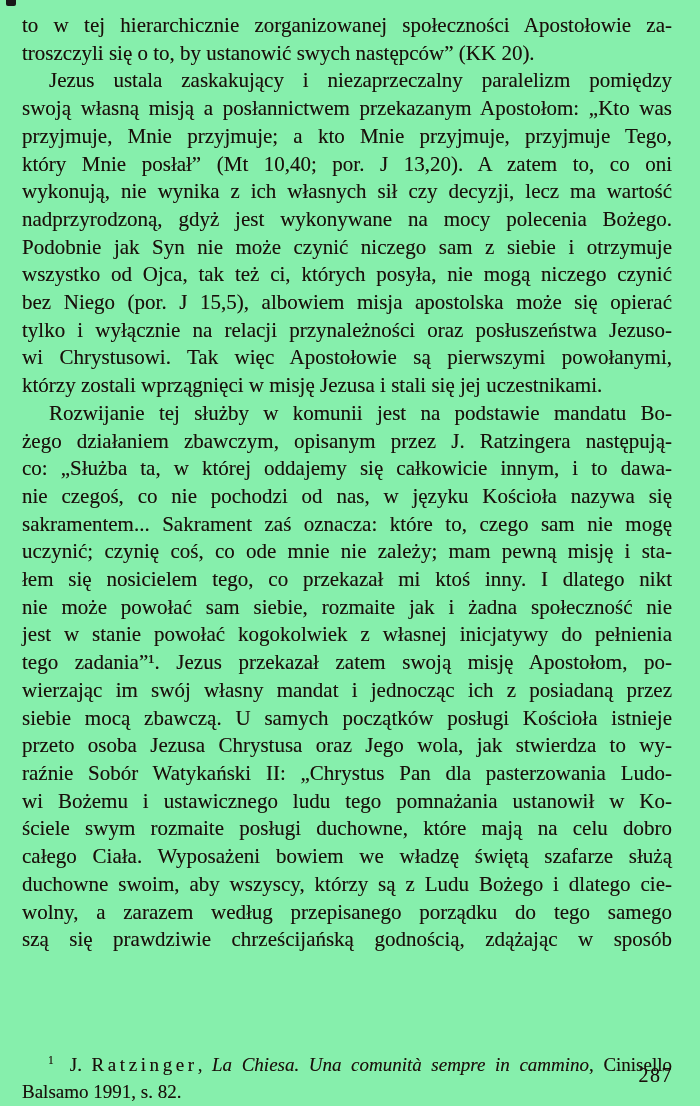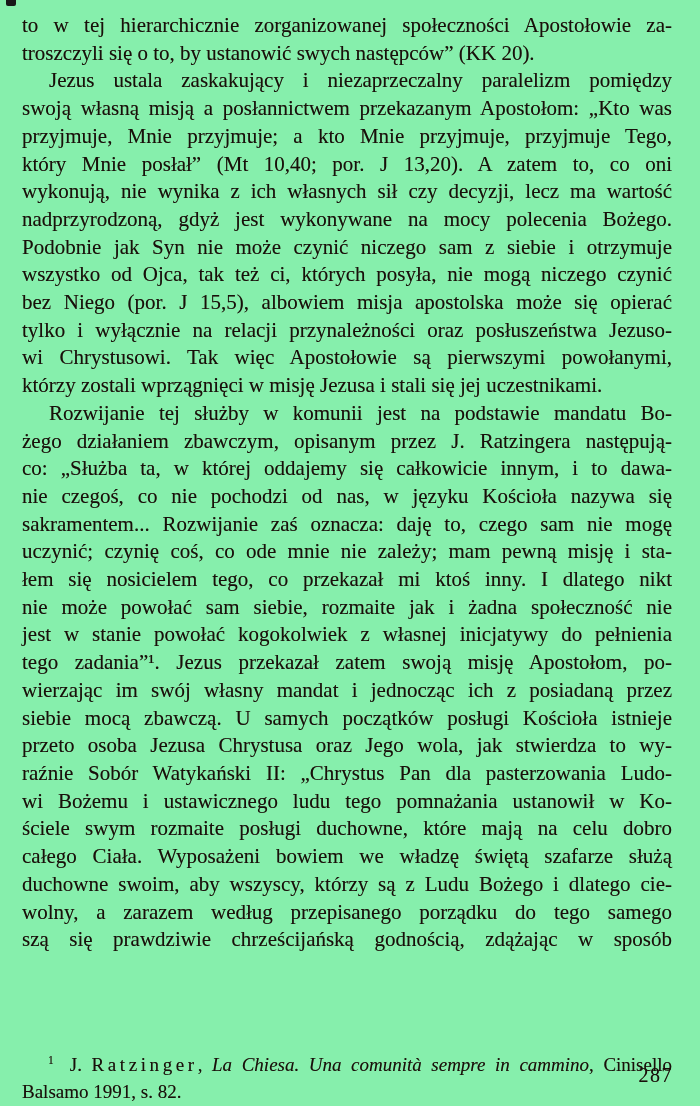--- a/index.html
+++ b/index.html
@@ -80,21 +80,21 @@
       <div class="line just">Podobnie jak Syn nie może czynić niczego sam z siebie i otrzymuje</div>
       <div class="line just">wszystko od Ojca, tak też ci, których posyła, nie mogą niczego czynić</div>
       <div class="line just">bez Niego (por. J 15,5), albowiem misja apostolska może się opierać</div>
       <div class="line just">tylko i wyłącznie na relacji przynależności oraz posłuszeństwa Jezuso-</div>
       <div class="line just">wi Chrystusowi. Tak więc Apostołowie są pierwszymi powołanymi,</div>
       <div class="line">którzy zostali wprzągnięci w misję Jezusa i stali się jej uczestnikami.</div>
       <div class="line ind just">Rozwijanie tej służby w komunii jest na podstawie mandatu Bo-</div>
       <div class="line just">żego działaniem zbawczym, opisanym przez J. Ratzingera następują-</div>
       <div class="line just">co: „Służba ta, w której oddajemy się całkowicie innym, i to dawa-</div>
       <div class="line just">nie czegoś, co nie pochodzi od nas, w języku Kościoła nazywa się</div>
-      <div class="line just">sakramentem... Rozwijanie zaś oznacza: daję to, czego sam nie mogę</div>
+      <div class="line just">sakramentem... Sakrament zaś oznacza: które to, czego sam nie mogę</div>
       <div class="line just">uczynić; czynię coś, co ode mnie nie zależy; mam pewną misję i sta-</div>
       <div class="line just">łem się nosicielem tego, co przekazał mi ktoś inny. I dlatego nikt</div>
       <div class="line just">nie może powołać sam siebie, rozmaite jak i żadna społeczność nie</div>
       <div class="line just">jest w stanie powołać kogokolwiek z własnej inicjatywy do pełnienia</div>
       <div class="line just">tego zadania”¹. Jezus przekazał zatem swoją misję Apostołom, po-</div>
       <div class="line just">wierzając im swój własny mandat i jednocząc ich z posiadaną przez</div>
       <div class="line just">siebie mocą zbawczą. U samych początków posługi Kościoła istnieje</div>
       <div class="line just">przeto osoba Jezusa Chrystusa oraz Jego wola, jak stwierdza to wy-</div>
       <div class="line just">raźnie Sobór Watykański II: „Chrystus Pan dla pasterzowania Ludo-</div>
       <div class="line just">wi Bożemu i ustawicznego ludu tego pomnażania ustanowił w Ko-</div>

